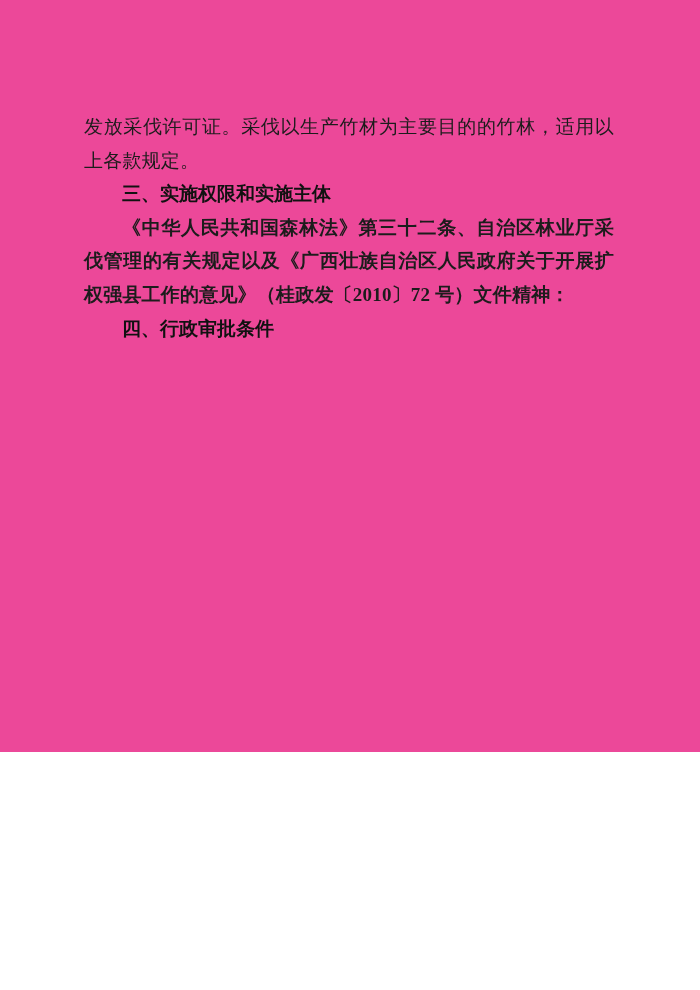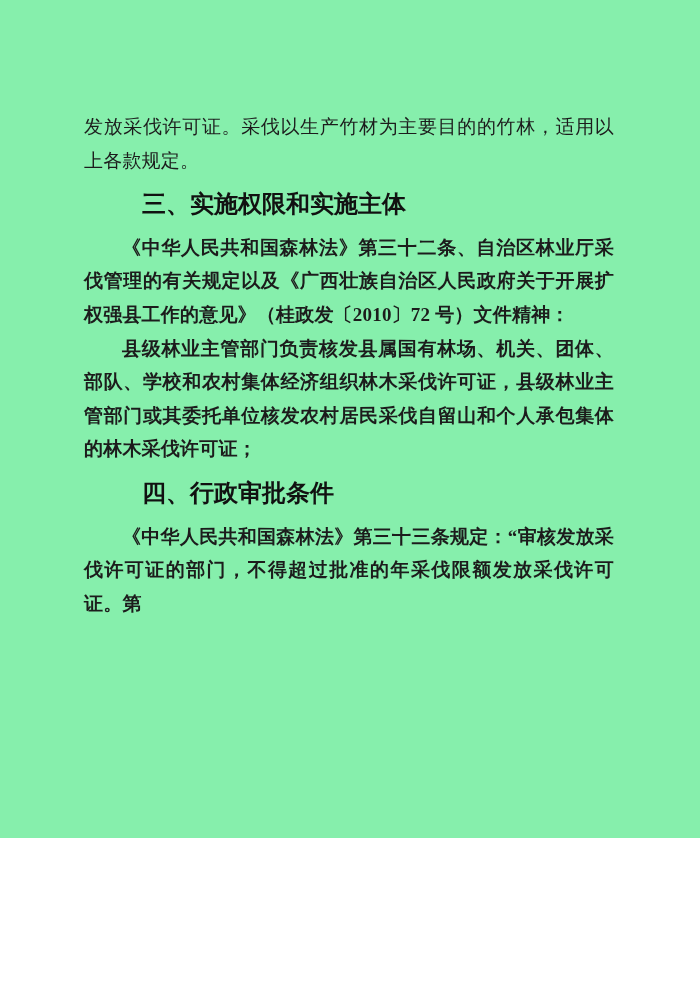--- a/index.html
+++ b/index.html
@@ -3,22 +3,22 @@
 <meta charset="utf-8">
 <style>
   html, body {
     margin: 0;
     padding: 0;
     background: #ffffff;
   }
   .page {
     position: relative;
     width: 700px;
-    height: 838px;
-    background: #86efac;
+    height: 752px;
+    background: #ec4899;
     overflow: hidden;
     font-family: "Liberation Serif", "DejaVu Serif", serif;
     color: #1c1c1c;
   }
   .content {
     position: absolute;
     left: 84px;
     top: 110px;
     width: 530px;
   }
@@ -28,22 +28,22 @@
     line-height: 33.6px;
     text-align: justify;
     text-justify: inter-character;
     letter-spacing: 0.2px;
   }
   .para.indent {
     text-indent: 2em;
     font-weight: bold;
   }
   .heading {
-    margin: 10px;
-    font-size: 24px;
+    margin: 0;
+    font-size: 19px;
     line-height: 33.6px;
     font-weight: bold;
     text-indent: 2em;
     text-align: left;
     font-family: "Liberation Sans", "DejaVu Sans", sans-serif;
     color: #111111;
   }
   .footer {
     position: absolute;
     left: 0;
@@ -57,19 +57,17 @@
   }
 </style>
 </head>
 <body>
 
 <div class="page">
   <div class="content">
     <p class="para">发放采伐许可证。采伐以生产竹材为主要目的的竹林，适用以上各款规定。</p>
     <p class="heading">三、实施权限和实施主体</p>
     <p class="para indent">《中华人民共和国森林法》第三十二条、自治区林业厅采伐管理的有关规定以及《广西壮族自治区人民政府关于开展扩权强县工作的意见》（桂政发〔2010〕72 号）文件精神：</p>
-    <p class="para indent">县级林业主管部门负责核发县属国有林场、机关、团体、部队、学校和农村集体经济组织林木采伐许可证，县级林业主管部门或其委托单位核发农村居民采伐自留山和个人承包集体的林木采伐许可证；</p>
     <p class="heading">四、行政审批条件</p>
-    <p class="para indent">《中华人民共和国森林法》第三十三条规定：“审核发放采伐许可证的部门，不得超过批准的年采伐限额发放采伐许可证。第</p>
   </div>
 
   <div class="footer">- 66 -</div>
 </div>
 
 </body></html>

